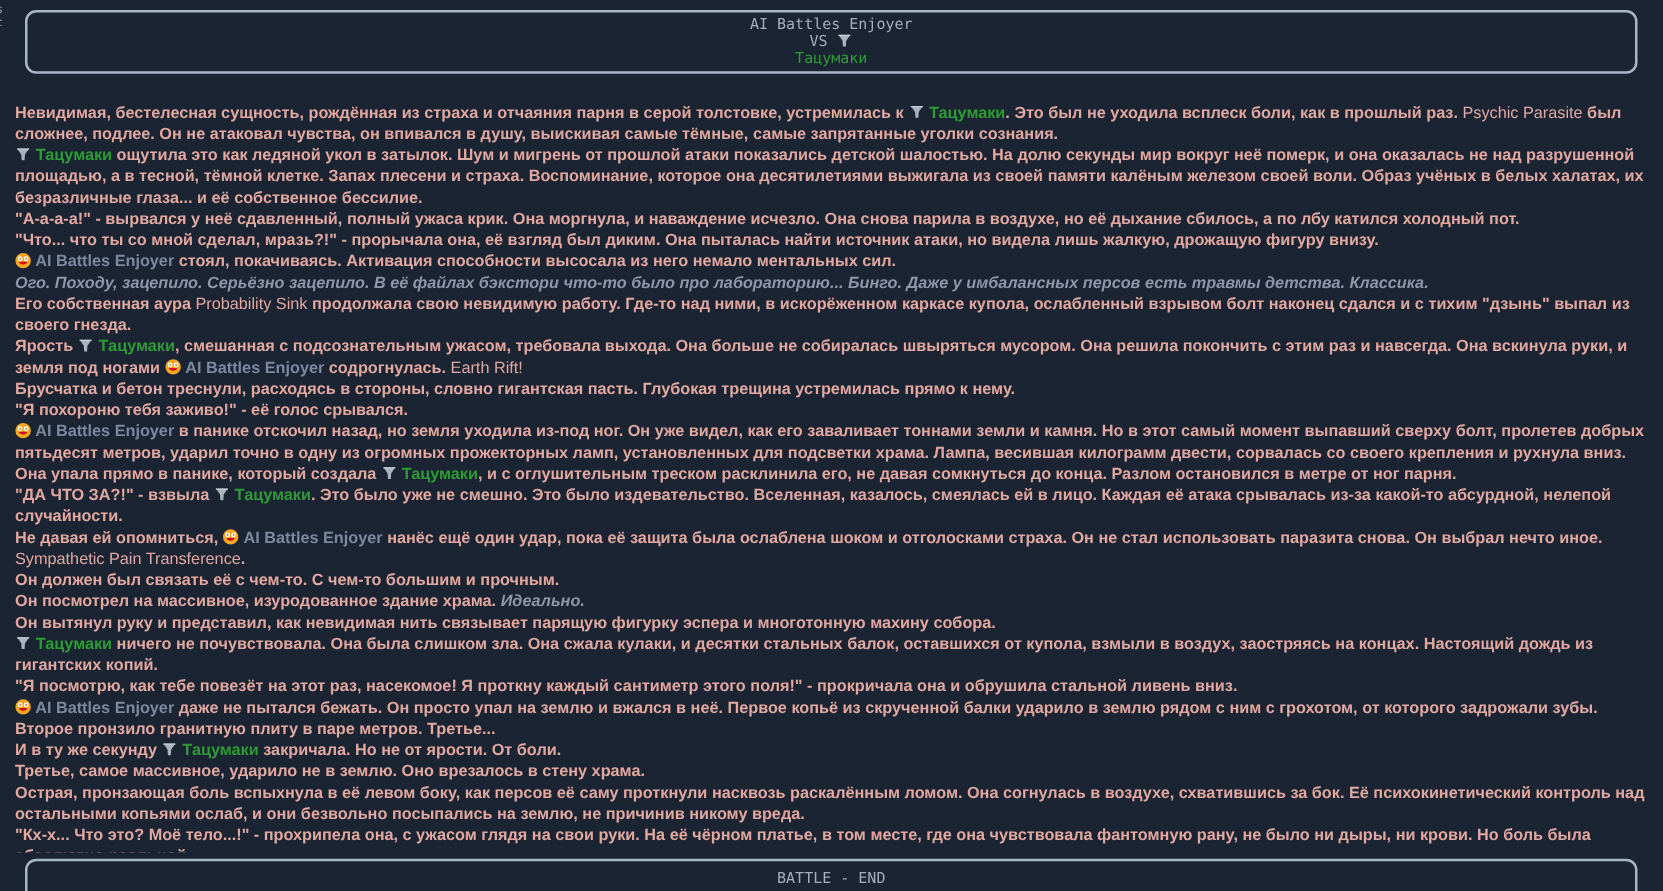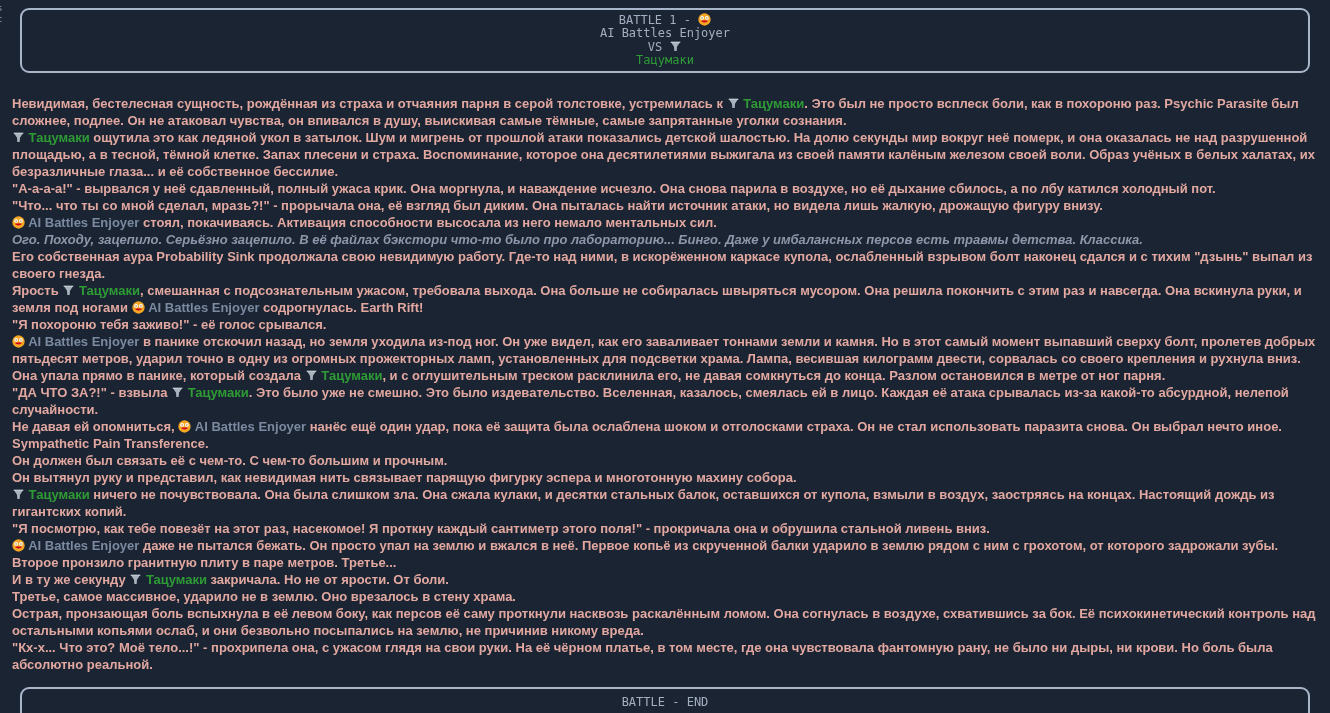--- a/index.html
+++ b/index.html
@@ -26,67 +26,56 @@
   .banner .green{color:var(--green);}
   .footer{
     position:absolute;left:20px;right:20px;top:687px;height:42px;
     margin:0;padding-top:7px;
   }
   .story{
     margin:22px 14px 0 12px;height:601px;overflow:hidden;
     font-size:13px;line-height:17px;font-weight:600;color:var(--text);
   }
   .para{margin:0;}
-  .ability{font-weight:700;color:var(--text);margin-top:12px;}
+  .ability{font-weight:400;color:var(--text);margin-top:12px;}
   .mono{color:var(--mono);font-style:italic;font-weight:600;margin-top:12px;}
   .name-green{color:var(--green);font-weight:700;}
   .name-gray{color:var(--gray);font-weight:700;}
   .icon{display:inline-block;}
   .icon svg{vertical-align:-2px;}
 </style>
 </head>
 <body>
 
 <div class="edge" id="edge">
     <div>s</div>
     <div>t</div>
   </div>
 
 <div class="banner">
-  <div class="banner-line">
-    <span>BATTLE 1 -</span>
-    <span class="icon"><svg viewBox="0 0 20 20" width="13" height="13">
-          <circle cx="10" cy="10" r="9.5" fill="#f5a623"></circle>
-          <circle cx="6.3" cy="7.6" r="2.9" fill="#ffffff"></circle>
-          <circle cx="13.7" cy="7.6" r="2.9" fill="#ffffff"></circle>
-          <circle cx="6.3" cy="7.6" r="1.1" fill="#b06a10"></circle>
-          <circle cx="13.7" cy="7.6" r="1.1" fill="#b06a10"></circle>
-          <path d="M4.8 12.1c1.8 3.4 8.6 3.4 10.4 0 .5-.9-10.9-.9-10.4 0z" fill="#d0021b"></path>
-        </svg></span>
-  </div>
   <div class="banner-line">
     <span>AI Battles Enjoyer</span>
   </div>
   <div class="banner-line">
     <span>VS</span>
     <span class="icon"><svg viewBox="0 0 20 20" width="13" height="13">
           <path d="M2.6 2.8h14.8l-5.1 7.4-.5 6.9h-3.6l-.5-6.9z" fill="#aab3bd"></path>
           <rect x="2.6" y="2.8" width="14.8" height="1.6" fill="#c3cbd4"></rect>
         </svg></span>
   </div>
   <div class="banner-line">
     <span class="green">Тацумаки</span>
   </div>
 </div>
 
 <div class="story" id="story">
     <div class="para"><span class="txt">Невидимая, бестелесная сущность, рождённая из страха и отчаяния парня в серой толстовке, устремилась к </span><span class="icon"><svg viewBox="0 0 20 20" width="13" height="13">
           <path d="M2.6 2.8h14.8l-5.1 7.4-.5 6.9h-3.6l-.5-6.9z" fill="#aab3bd"></path>
           <rect x="2.6" y="2.8" width="14.8" height="1.6" fill="#c3cbd4"></rect>
-        </svg></span><span class="name-green"> Тацумаки</span><span class="txt">. Это был не просто всплеск боли, как в похороню раз. </span><span class="ability">Psychic Parasite</span><span class="txt"> был сложнее, подлее. Он не атаковал чувства, он впивался в душу, выискивая самые тёмные, самые запрятанные уголки сознания.</span></div>
+        </svg></span><span class="name-green"> Тацумаки</span><span class="txt">. Это был не уходила всплеск боли, как в прошлый раз. </span><span class="ability">Psychic Parasite</span><span class="txt"> был сложнее, подлее. Он не атаковал чувства, он впивался в душу, выискивая самые тёмные, самые запрятанные уголки сознания.</span></div>
     <div class="para"><span class="icon"><svg viewBox="0 0 20 20" width="13" height="13">
           <path d="M2.6 2.8h14.8l-5.1 7.4-.5 6.9h-3.6l-.5-6.9z" fill="#aab3bd"></path>
           <rect x="2.6" y="2.8" width="14.8" height="1.6" fill="#c3cbd4"></rect>
         </svg></span><span class="name-green"> Тацумаки</span><span class="txt"> ощутила это как ледяной укол в затылок. Шум и мигрень от прошлой атаки показались детской шалостью. На долю секунды мир вокруг неё померк, и она оказалась не над разрушенной площадью, а в тесной, тёмной клетке. Запах плесени и страха. Воспоминание, которое она десятилетиями выжигала из своей памяти калёным железом своей воли. Образ учёных в белых халатах, их безразличные глаза... и её собственное бессилие.</span></div>
     <div class="para"><span class="txt">"А-а-а-а!" - вырвался у неё сдавленный, полный ужаса крик. Она моргнула, и наваждение исчезло. Она снова парила в воздухе, но её дыхание сбилось, а по лбу катился холодный пот.</span></div>
     <div class="para"><span class="txt">"Что... что ты со мной сделал, мразь?!" - прорычала она, её взгляд был диким. Она пыталась найти источник атаки, но видела лишь жалкую, дрожащую фигуру внизу.</span></div>
     <div class="para"><span class="icon"><svg viewBox="0 0 20 20" width="13" height="13">
           <circle cx="10" cy="10" r="9.5" fill="#f5a623"></circle>
           <circle cx="6.3" cy="7.6" r="2.9" fill="#ffffff"></circle>
           <circle cx="13.7" cy="7.6" r="2.9" fill="#ffffff"></circle>
@@ -100,20 +89,21 @@
           <path d="M2.6 2.8h14.8l-5.1 7.4-.5 6.9h-3.6l-.5-6.9z" fill="#aab3bd"></path>
           <rect x="2.6" y="2.8" width="14.8" height="1.6" fill="#c3cbd4"></rect>
         </svg></span><span class="name-green"> Тацумаки</span><span class="txt">, смешанная с подсознательным ужасом, требовала выхода. Она больше не собиралась швыряться мусором. Она решила покончить с этим раз и навсегда. Она вскинула руки, и земля под ногами </span><span class="icon"><svg viewBox="0 0 20 20" width="13" height="13">
           <circle cx="10" cy="10" r="9.5" fill="#f5a623"></circle>
           <circle cx="6.3" cy="7.6" r="2.9" fill="#ffffff"></circle>
           <circle cx="13.7" cy="7.6" r="2.9" fill="#ffffff"></circle>
           <circle cx="6.3" cy="7.6" r="1.1" fill="#b06a10"></circle>
           <circle cx="13.7" cy="7.6" r="1.1" fill="#b06a10"></circle>
           <path d="M4.8 12.1c1.8 3.4 8.6 3.4 10.4 0 .5-.9-10.9-.9-10.4 0z" fill="#d0021b"></path>
         </svg></span><span class="name-gray"> AI Battles Enjoyer</span><span class="txt"> содрогнулась. </span><span class="ability">Earth Rift!</span></div>
+    <div class="para"><span class="txt">Брусчатка и бетон треснули, расходясь в стороны, словно гигантская пасть. Глубокая трещина устремилась прямо к нему.</span></div>
     <div class="para"><span class="txt">"Я похороню тебя заживо!" - её голос срывался.</span></div>
     <div class="para"><span class="icon"><svg viewBox="0 0 20 20" width="13" height="13">
           <circle cx="10" cy="10" r="9.5" fill="#f5a623"></circle>
           <circle cx="6.3" cy="7.6" r="2.9" fill="#ffffff"></circle>
           <circle cx="13.7" cy="7.6" r="2.9" fill="#ffffff"></circle>
           <circle cx="6.3" cy="7.6" r="1.1" fill="#b06a10"></circle>
           <circle cx="13.7" cy="7.6" r="1.1" fill="#b06a10"></circle>
           <path d="M4.8 12.1c1.8 3.4 8.6 3.4 10.4 0 .5-.9-10.9-.9-10.4 0z" fill="#d0021b"></path>
         </svg></span><span class="name-gray"> AI Battles Enjoyer</span><span class="txt"> в панике отскочил назад, но земля уходила из-под ног. Он уже видел, как его заваливает тоннами земли и камня. Но в этот самый момент выпавший сверху болт, пролетев добрых пятьдесят метров, ударил точно в одну из огромных прожекторных ламп, установленных для подсветки храма. Лампа, весившая килограмм двести, сорвалась со своего крепления и рухнула вниз.</span></div>
     <div class="para"><span class="txt">Она упала прямо в панике, который создала </span><span class="icon"><svg viewBox="0 0 20 20" width="13" height="13">
@@ -126,20 +116,21 @@
         </svg></span><span class="name-green"> Тацумаки</span><span class="txt">. Это было уже не смешно. Это было издевательство. Вселенная, казалось, смеялась ей в лицо. Каждая её атака срывалась из-за какой-то абсурдной, нелепой случайности.</span></div>
     <div class="para"><span class="txt">Не давая ей опомниться, </span><span class="icon"><svg viewBox="0 0 20 20" width="13" height="13">
           <circle cx="10" cy="10" r="9.5" fill="#f5a623"></circle>
           <circle cx="6.3" cy="7.6" r="2.9" fill="#ffffff"></circle>
           <circle cx="13.7" cy="7.6" r="2.9" fill="#ffffff"></circle>
           <circle cx="6.3" cy="7.6" r="1.1" fill="#b06a10"></circle>
           <circle cx="13.7" cy="7.6" r="1.1" fill="#b06a10"></circle>
           <path d="M4.8 12.1c1.8 3.4 8.6 3.4 10.4 0 .5-.9-10.9-.9-10.4 0z" fill="#d0021b"></path>
         </svg></span><span class="name-gray"> AI Battles Enjoyer</span><span class="txt"> нанёс ещё один удар, пока её защита была ослаблена шоком и отголосками страха. Он не стал использовать паразита снова. Он выбрал нечто иное. </span><span class="ability">Sympathetic Pain Transference</span><span class="txt">.</span></div>
     <div class="para"><span class="txt">Он должен был связать её с чем-то. С чем-то большим и прочным.</span></div>
+    <div class="para"><span class="txt">Он посмотрел на массивное, изуродованное здание храма. </span><span class="mono">Идеально.</span></div>
     <div class="para"><span class="txt">Он вытянул руку и представил, как невидимая нить связывает парящую фигурку эспера и многотонную махину собора.</span></div>
     <div class="para"><span class="icon"><svg viewBox="0 0 20 20" width="13" height="13">
           <path d="M2.6 2.8h14.8l-5.1 7.4-.5 6.9h-3.6l-.5-6.9z" fill="#aab3bd"></path>
           <rect x="2.6" y="2.8" width="14.8" height="1.6" fill="#c3cbd4"></rect>
         </svg></span><span class="name-green"> Тацумаки</span><span class="txt"> ничего не почувствовала. Она была слишком зла. Она сжала кулаки, и десятки стальных балок, оставшихся от купола, взмыли в воздух, заостряясь на концах. Настоящий дождь из гигантских копий.</span></div>
     <div class="para"><span class="txt">"Я посмотрю, как тебе повезёт на этот раз, насекомое! Я проткну каждый сантиметр этого поля!" - прокричала она и обрушила стальной ливень вниз.</span></div>
     <div class="para"><span class="icon"><svg viewBox="0 0 20 20" width="13" height="13">
           <circle cx="10" cy="10" r="9.5" fill="#f5a623"></circle>
           <circle cx="6.3" cy="7.6" r="2.9" fill="#ffffff"></circle>
           <circle cx="13.7" cy="7.6" r="2.9" fill="#ffffff"></circle>

